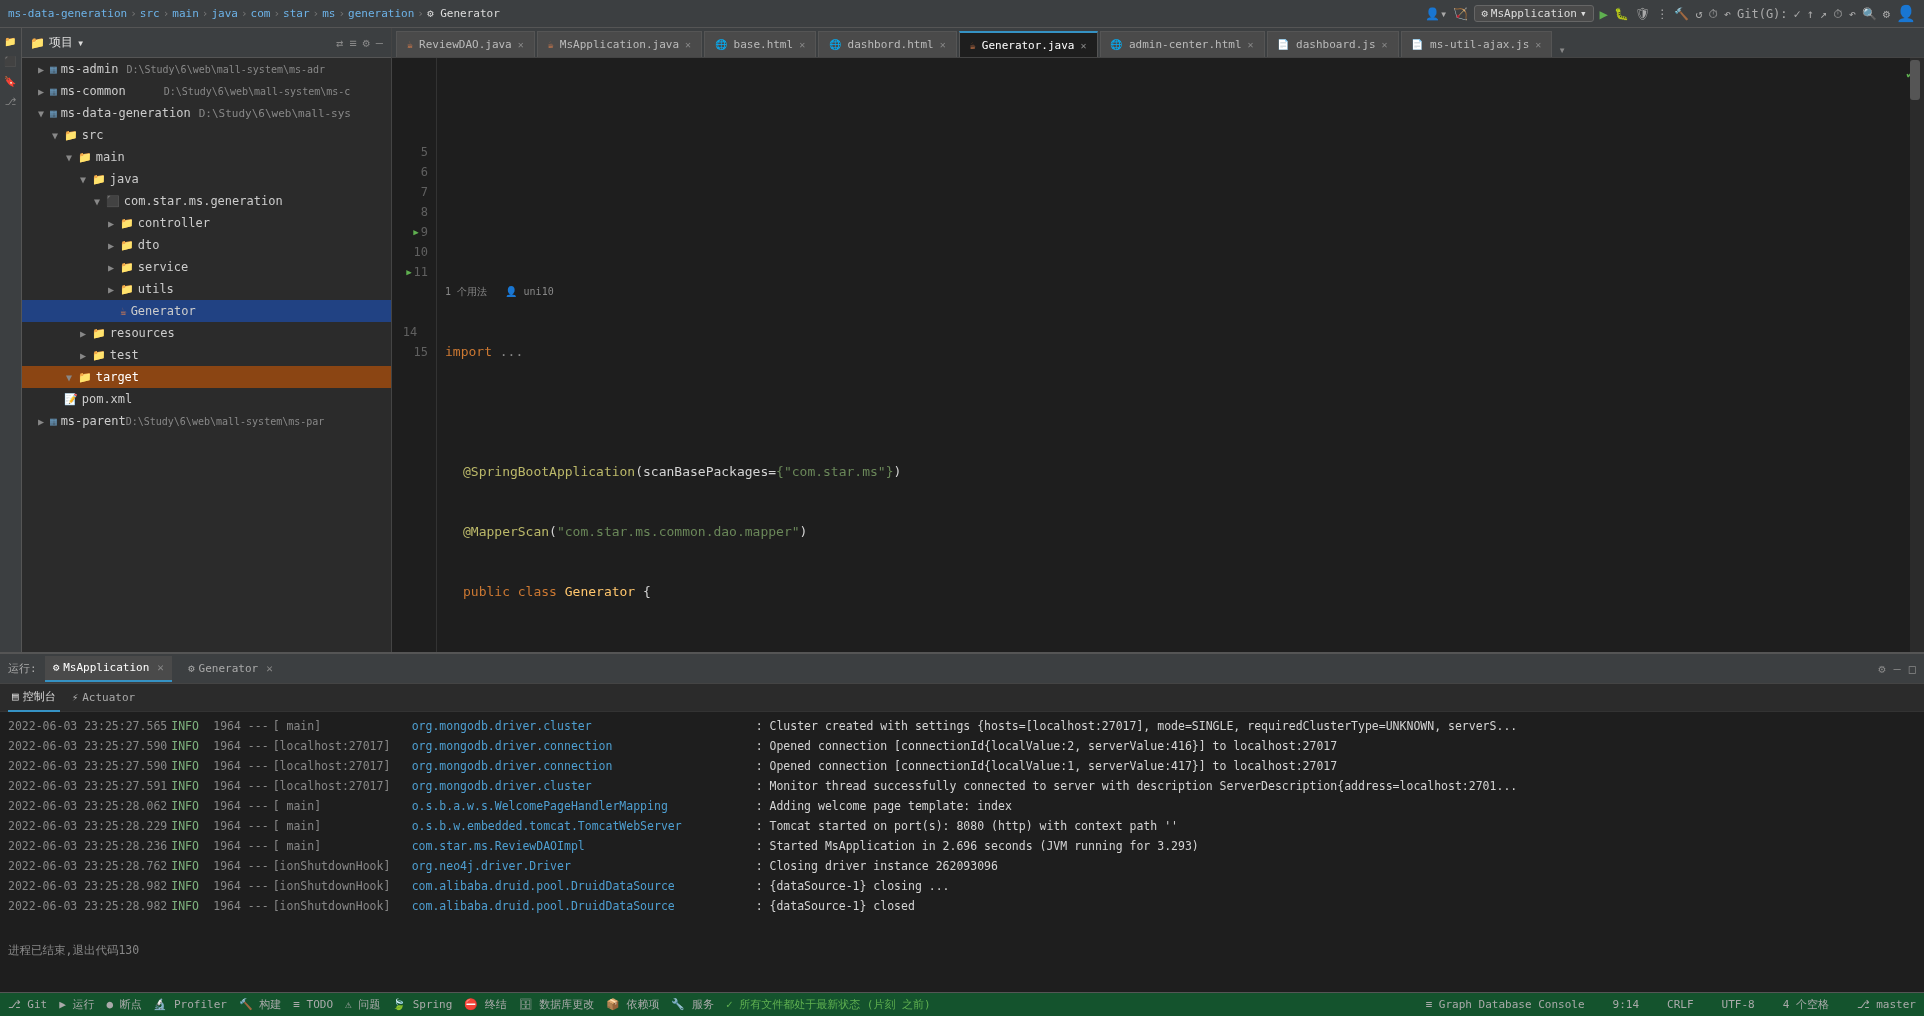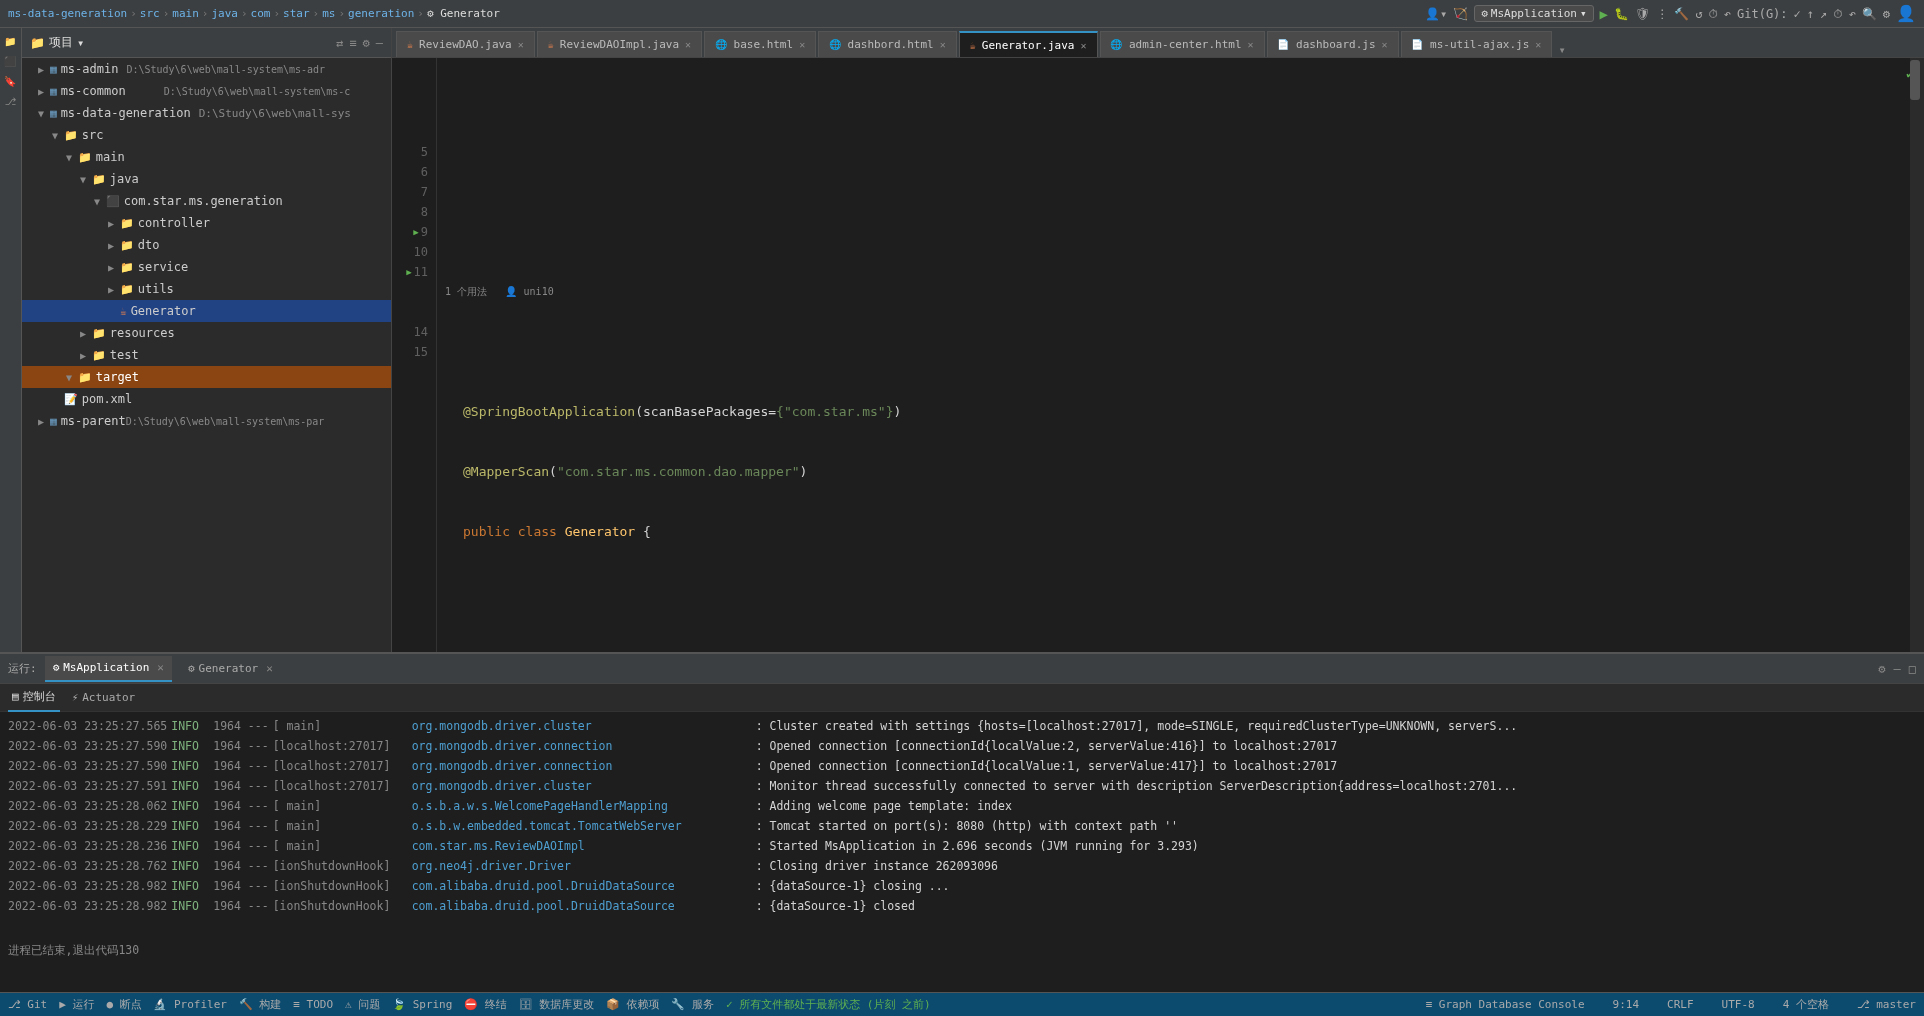--- a/index.html
+++ b/index.html
@@ -294,21 +294,21 @@
     .log-time { color: #888; min-width: 155px; }
     .log-level { color: #7eb37e; min-width: 38px; }
     .log-thread { color: #888; min-width: 135px; }
     .log-logger { color: #4e9fd1; min-width: 340px; }
     .log-msg { color: #d4d4d4; }
     .exit-msg { color: #888; padding: 4px 0; }
 
     
     .status-bar {
       height: 24px;
-      background: #0c4a6e;
+      background: #14532d;
       display: flex;
       align-items: center;
       justify-content: space-between;
       padding: 0 8px;
       font-size: 11px;
       color: #aaa;
       border-top: 1px solid #555;
     }
     .status-left { display: flex; align-items: center; gap: 12px; }
     .status-right { display: flex; align-items: center; gap: 28px; }
@@ -490,21 +490,21 @@
     <div class="editor-area">
 
       <div class="editor-tabs">
         <div class="editor-tab">
           <span class="tab-icon" style="color:#e8834d;">☕</span>
           <span>ReviewDAO.java</span>
           <span class="close-btn">✕</span>
         </div>
         <div class="editor-tab">
           <span class="tab-icon" style="color:#e8834d;">☕</span>
-          <span>ReviewDAOImpl.java</span>
+          <span>MsApplication.java</span>
           <span class="close-btn">✕</span>
         </div>
         <div class="editor-tab">
           <span class="tab-icon" style="color:#cb9157;">🌐</span>
           <span>base.html</span>
           <span class="close-btn">✕</span>
         </div>
         <div class="editor-tab">
           <span class="tab-icon" style="color:#cb9157;">🌐</span>
           <span>dashbord.html</span>
@@ -548,30 +548,33 @@
             <span style="color:#5fb050;font-size:9px;">▶</span>
             <span>9</span>
           </div>
           <div style="height:20px;">10</div>
           <div style="height:20px; display:flex;align-items:center;justify-content:flex-end;gap:2px;">
             <span style="color:#5fb050;font-size:9px;">▶</span>
             <span>11</span>
           </div>
           <div style="height:20px;"></div>
           <div style="height:20px;"></div>
-          <div style="height:20px;">14</div>
+          <div style="height:20px;text-align:center;">14</div>
           <div style="height:20px;">15</div>
         </div>
 
         <div class="code-content">
           <div class="code-line"></div>
           <div class="code-line"></div>
           <div class="code-line"></div>
           <div class="code-line">
             <span style="color:#888;font-size:10px;">1 个用法&nbsp;&nbsp; 👤 uni10</span>
+          </div>
+          <div class="code-line">
+            <span class="kw">import</span><span class="dim"> ...</span>
           </div>
           <div class="code-line"></div>
           <div class="code-line">
             <span style="width:18px;display:inline-block;"></span>
             <span class="annotation">@SpringBootApplication</span><span class="normal">(scanBasePackages=</span><span class="string">{"com.star.ms"}</span><span class="normal">)</span>
           </div>
           <div class="code-line">
             <span style="width:18px;display:inline-block;"></span>
             <span class="annotation">@MapperScan</span><span class="normal">(</span><span class="string">"com.star.ms.common.dao.mapper"</span><span class="normal">)</span>
           </div>

